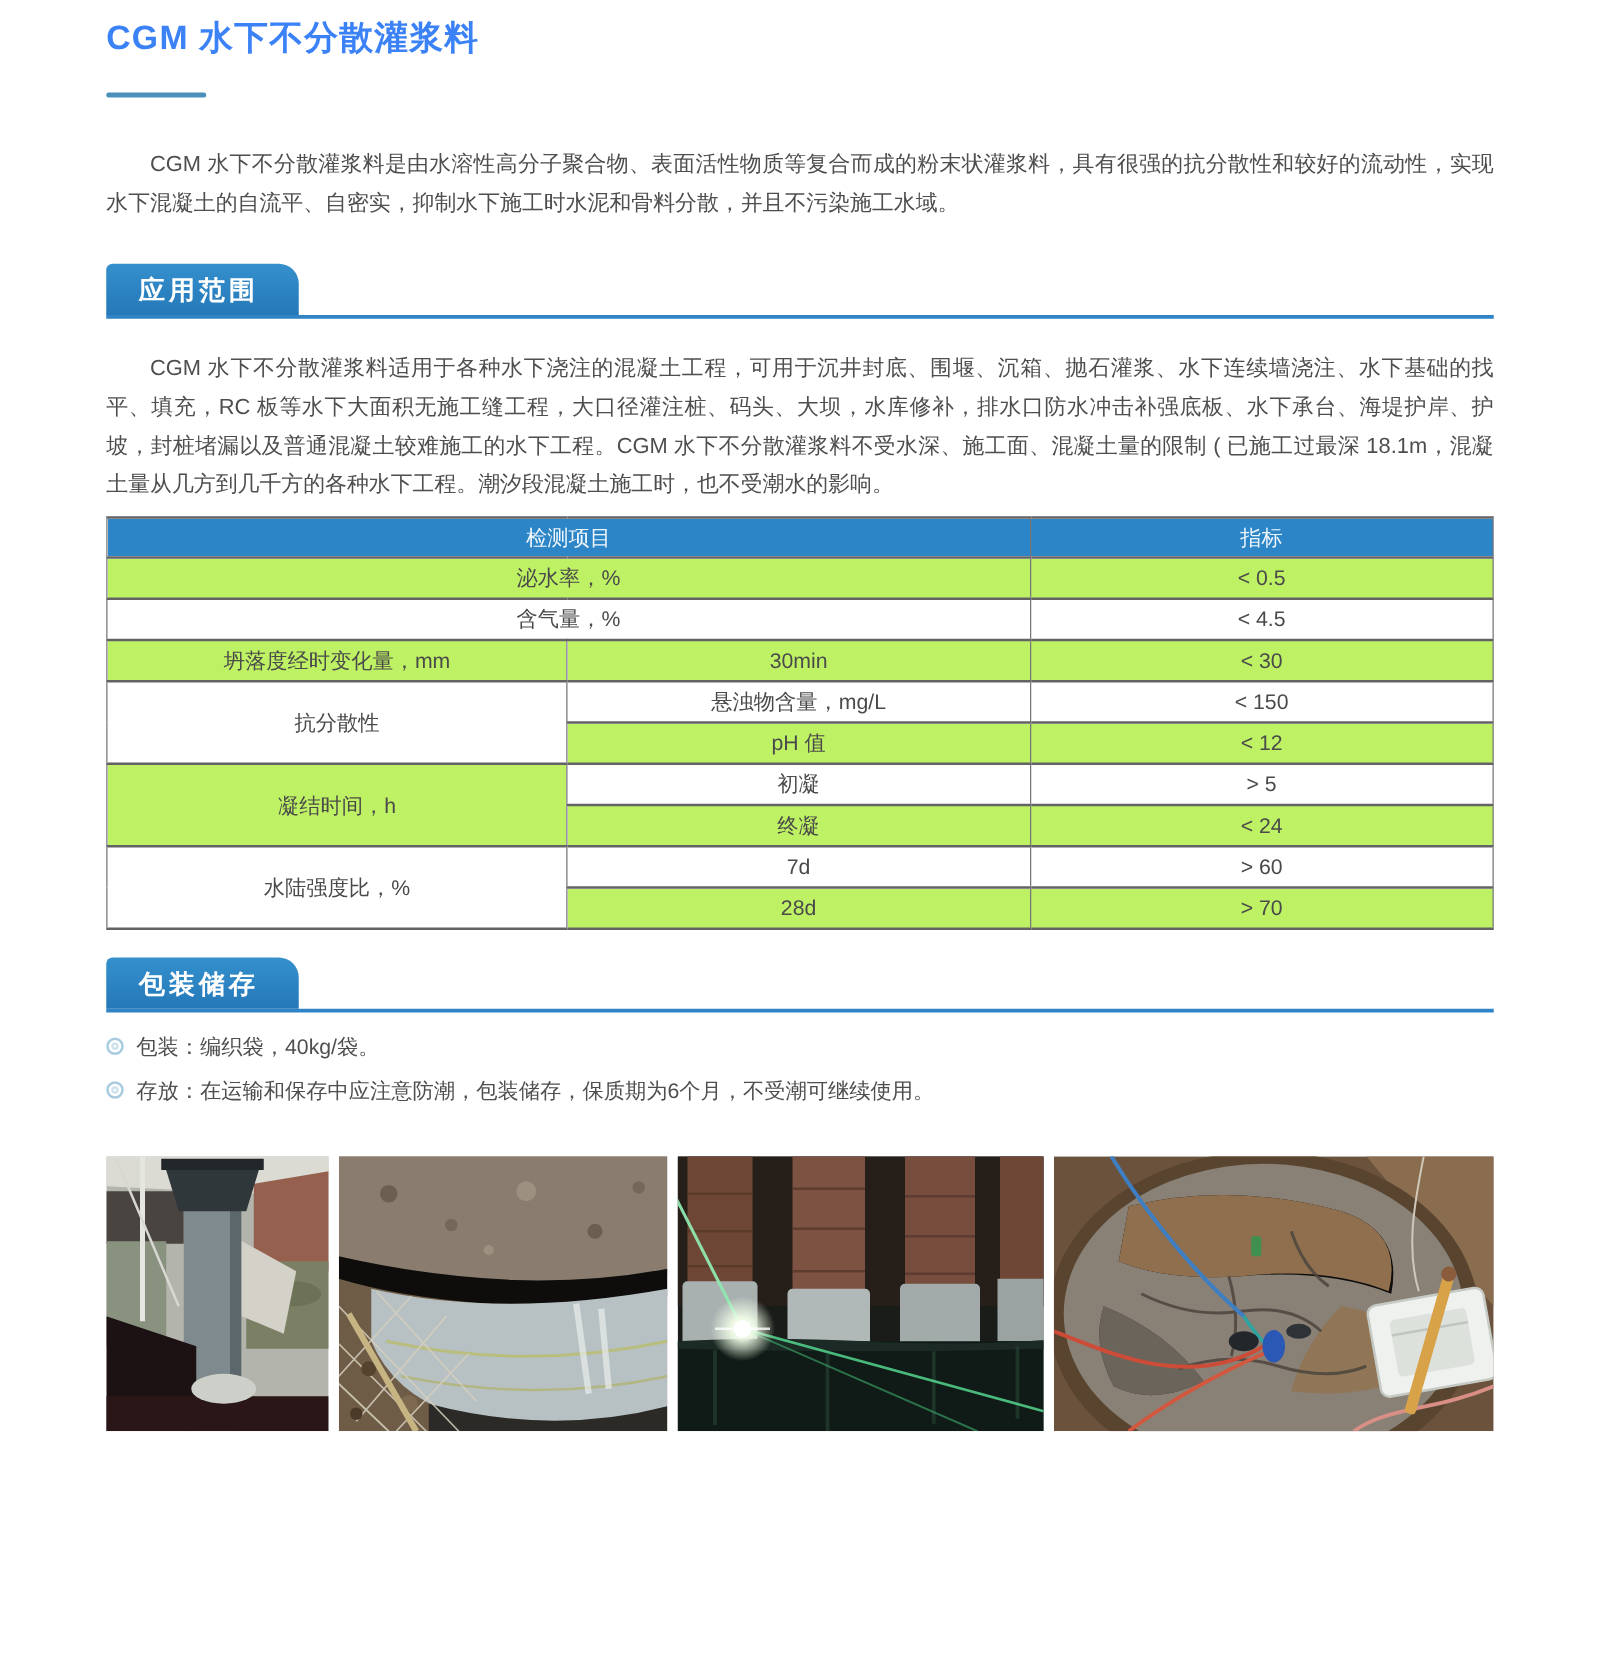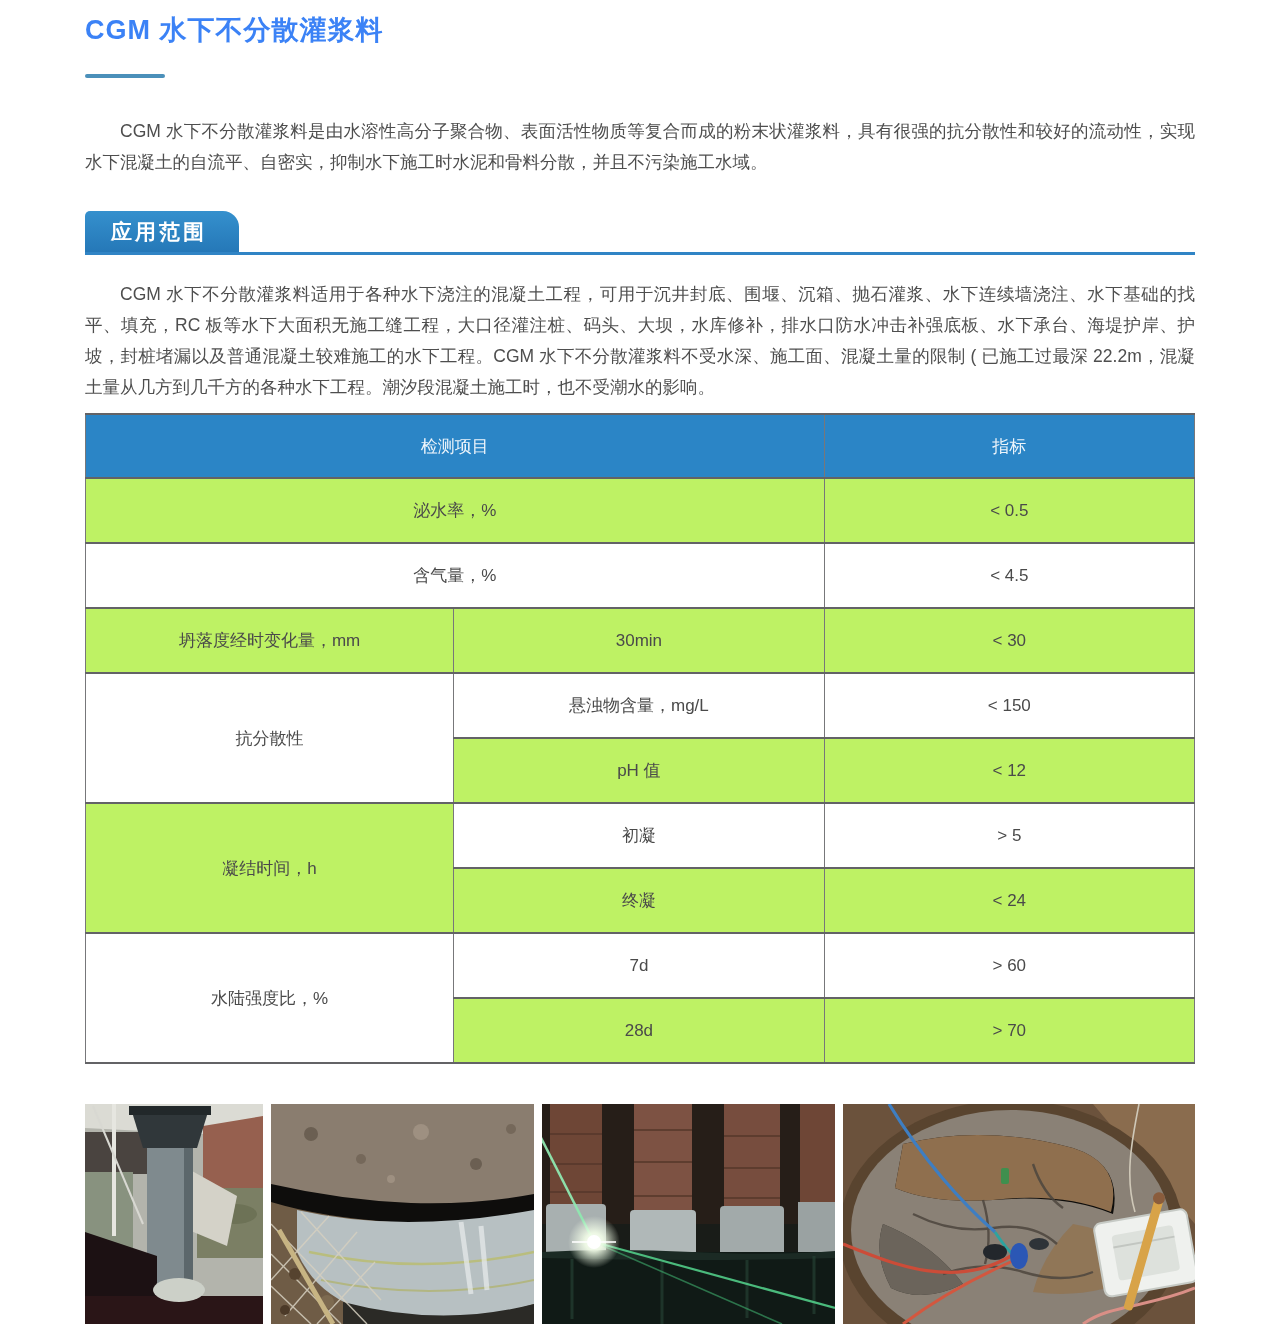--- a/index.html
+++ b/index.html
@@ -25,21 +25,21 @@
          padding:7px 32px 6px 26px;border-radius:5px 16px 0 0;}
 
   
   .standard{margin-top:14px;text-align:center;font-size:17px;color:#595959;}
 
   
   table.spec{width:100%;border-collapse:collapse;margin-top:10px;table-layout:fixed;}
   .spec th,.spec td{border-left:1px solid #77777a;border-right:1px solid #77777a;
                     border-top:2px solid #636366;border-bottom:2px solid #636366;
                     text-align:center;vertical-align:middle;font-size:17px;color:#4a4a4a;
-                    padding:16px;height:31px;overflow:hidden;white-space:nowrap;}
+                    padding:0;height:31px;overflow:hidden;white-space:nowrap;}
   .spec th{background:#2b85c6;color:#eef5fb;font-weight:normal;height:30px;}
   .spec td.g{background:#bef264;}
 
   
   .bullets{margin-top:16px;}
   .bullet{display:flex;align-items:flex-start;margin-top:11px;font-size:17px;line-height:24px;color:#4e4e4e;}
   .ring{flex:0 0 auto;width:10px;height:10px;margin:4px 10px 0 0;border:2px solid #a9cbdf;border-radius:50%;
         box-shadow:inset 0 0 0 2px #ffffff,inset 0 0 0 4px #cfe3ee;}
 
   
@@ -54,21 +54,21 @@
 <div class="page">
 
   <h1 class="page-title">CGM 水下不分散灌浆料</h1>
   <div class="title-underline"></div>
 
   <p class="para intro">CGM 水下不分散灌浆料是由水溶性高分子聚合物、表面活性物质等复合而成的粉末状灌浆料，具有很强的抗分散性和较好的流动性，实现水下混凝土的自流平、自密实，抑制水下施工时水泥和骨料分散，并且不污染施工水域。</p>
 
   <div class="section-head sh1">
     <span class="badge">应用范围</span>
   </div>
-  <p class="para app-body">CGM 水下不分散灌浆料适用于各种水下浇注的混凝土工程，可用于沉井封底、围堰、沉箱、抛石灌浆、水下连续墙浇注、水下基础的找平、填充，RC 板等水下大面积无施工缝工程，大口径灌注桩、码头、大坝，水库修补，排水口防水冲击补强底板、水下承台、海堤护岸、护坡，封桩堵漏以及普通混凝土较难施工的水下工程。CGM 水下不分散灌浆料不受水深、施工面、混凝土量的限制 ( 已施工过最深 22.2m，混凝土量从几方到几千方的各种水下工程。潮汐段混凝土施工时，也不受潮水的影响。</p>
+  <p class="para app-body">CGM 水下不分散灌浆料适用于各种水下浇注的混凝土工程，可用于沉井封底、围堰、沉箱、抛石灌浆、水下连续墙浇注、水下基础的找平、填充，RC 板等水下大面积无施工缝工程，大口径灌注桩、码头、大坝，水库修补，排水口防水冲击补强底板、水下承台、海堤护岸、护坡，封桩堵漏以及普通混凝土较难施工的水下工程。CGM 水下不分散灌浆料不受水深、施工面、混凝土量的限制 ( 已施工过最深 18.1m，混凝土量从几方到几千方的各种水下工程。潮汐段混凝土施工时，也不受潮水的影响。</p>
 
 
   <table class="spec">
     <colgroup>
         <col style="width:33.2%">
         <col style="width:33.4%">
         <col style="width:33.4%">
       </colgroup>
     <tbody>
         <tr>
@@ -111,20 +111,33 @@
       <td>7d</td>
       <td>&gt; 60</td>
     </tr>
     <tr>
       <td class="g">28d</td>
       <td class="g">&gt; 70</td>
     </tr>
   </tbody>
     </table>
 
+  <div class="section-head sh3">
+    <span class="badge">包装储存</span>
+  </div>
+  <div class="bullets">
+    <div class="bullet">
+      <span class="ring"></span>
+      <span>包装：编织袋，40kg/袋。</span>
+    </div>
+    <div class="bullet">
+      <span class="ring"></span>
+      <span>存放：在运输和保存中应注意防潮，包装储存，保质期为6个月，不受潮可继续使用。</span>
+    </div>
+  </div>
 
   <div class="photos">
 
     <div class="photo p1" title="桥墩旁水下灌浆导管施工">
       <svg viewBox="0 0 178 220" preserveAspectRatio="none">
         <rect width="178" height="220" fill="#b3b4ac"></rect>
         <polygon points="0,0 178,0 178,16 118,30 0,24" fill="#dbdbd4"></polygon>
         <rect x="0" y="28" width="62" height="42" fill="#4a4440"></rect>
         <rect x="0" y="68" width="48" height="85" fill="#88927f"></rect>
         <polygon points="118,22 178,12 178,92 118,84" fill="#96604f"></polygon>

